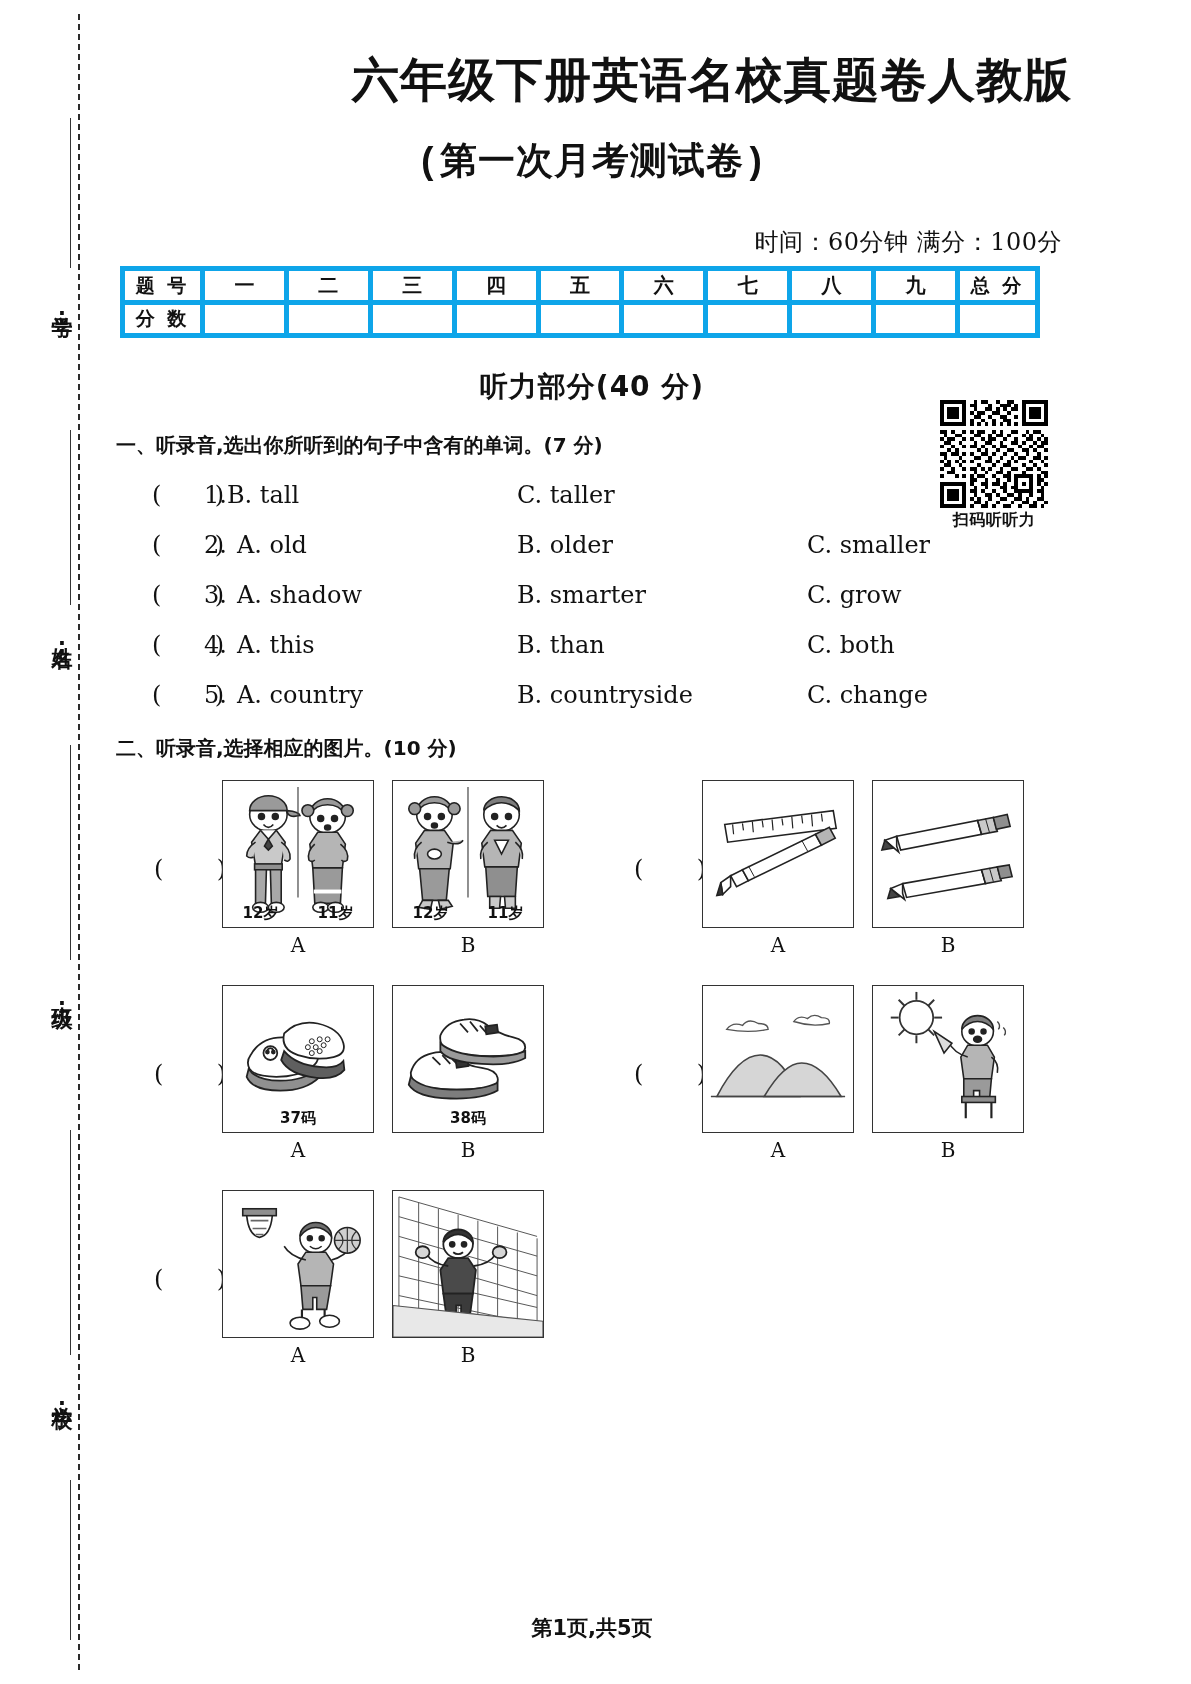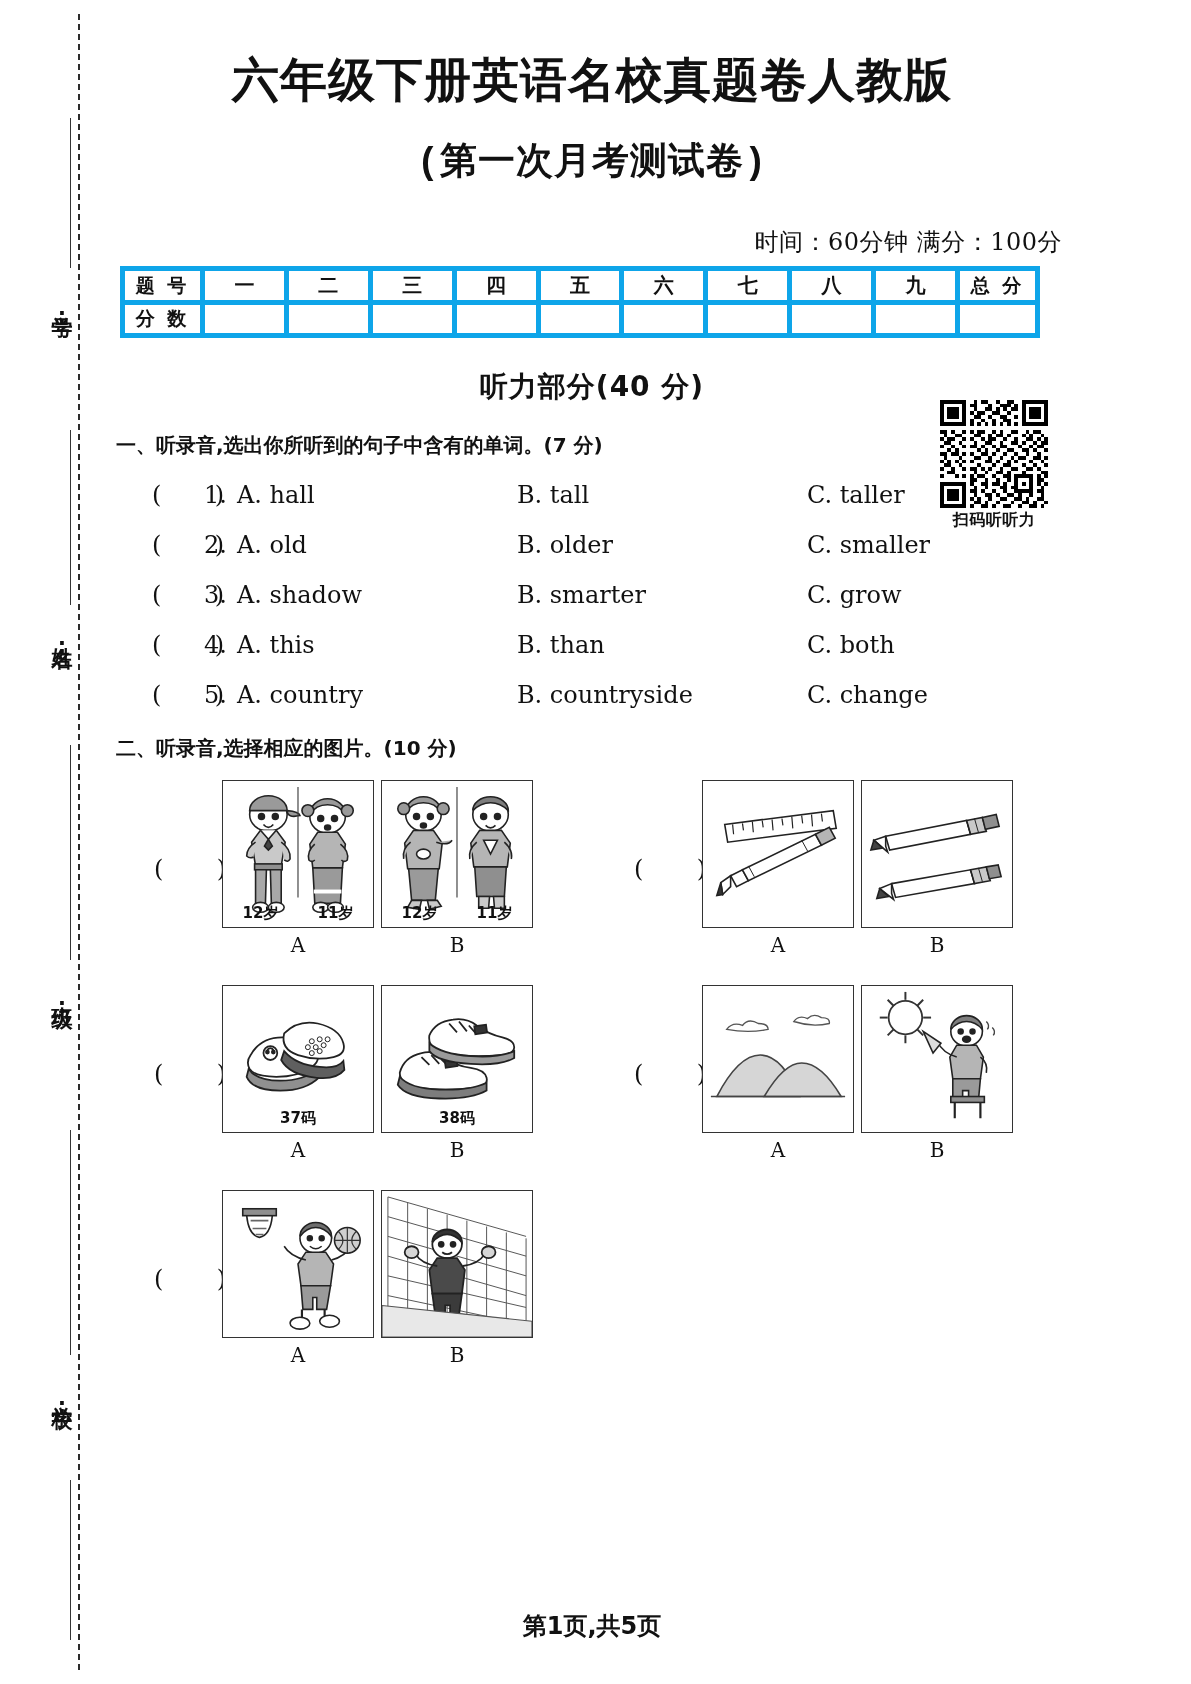--- a/index.html
+++ b/index.html
@@ -49,21 +49,21 @@
   .vrule.r5 { top:1480px; height:160px; }
 
   
   .page {
     position:absolute;
     left:112px; top:0;
     width:960px; height:1684px;
   }
 
   .title {
-    text-align:center;
+    text-align:right;
     font-family:"DejaVu Serif","Liberation Serif",serif;
     font-weight:700;
     font-size:47px;
     letter-spacing:1px;
     margin-top:52px;
     line-height:1.2;
     white-space:nowrap;
   }
   .subtitle {
     text-align:center;
@@ -164,21 +164,21 @@
     margin-top:14px;
   }
   .pic-group { display:flex; align-items:center; width:480px; }
   .pic-group .brackets {
     width:110px; padding-left:42px;
     font-size:24px;
     font-family:"DejaVu Serif","Liberation Serif",serif;
     white-space:pre;
     align-self:center;
   }
-  .pic-pair { display:flex; gap:7px; }
+  .pic-pair { display:flex; gap:18px; }
   .pic-cell { width:152px; text-align:center; }
   .pic-box {
     width:152px; height:148px;
     border:1.5px solid #333;
     background:#fff;
     position:relative;
     overflow:hidden;
   }
   .pic-label {
     font-family:"DejaVu Serif","Liberation Serif",serif;
@@ -193,21 +193,21 @@
   }
   .pic-caption-inner.half-l { left:0; width:50%; }
   .pic-caption-inner.half-r { left:50%; width:50%; }
 
   .footer {
     position:absolute;
     left:0; right:0; bottom:42px;
     text-align:center;
     font-family:"DejaVu Sans","Liberation Sans",sans-serif;
     font-weight:700;
-    font-size:24px;
+    font-size:21px;
   }
 
   svg { display:block; }
 </style>
 </head>
 <body>
 
 <div class="binding-line"></div>
 <div class="margin-labels">
   <div class="vrule r1"></div>
@@ -496,21 +496,20 @@
       </g>
     </svg>
     <div class="qr-caption">扫码听听力</div>
   </div>
 
   <div class="q-head">一、听录音,选出你所听到的句子中含有的单词。(7 分)</div>
 
   <div class="choice-row">
     <span class="brackets">(       )</span>
     <span>1.</span>
-    <span class="opt-a" style="padding-left:10px">A. hall</span>
     <span class="opt-b">B. tall</span>
     <span class="opt-c">C. taller</span>
   </div>
   <div class="choice-row">
     <span class="brackets">(       )</span>
     <span>2.</span>
     <span class="opt-a" style="padding-left:10px">A. old</span>
     <span class="opt-b">B. older</span>
     <span class="opt-c">C. smaller</span>
   </div>

